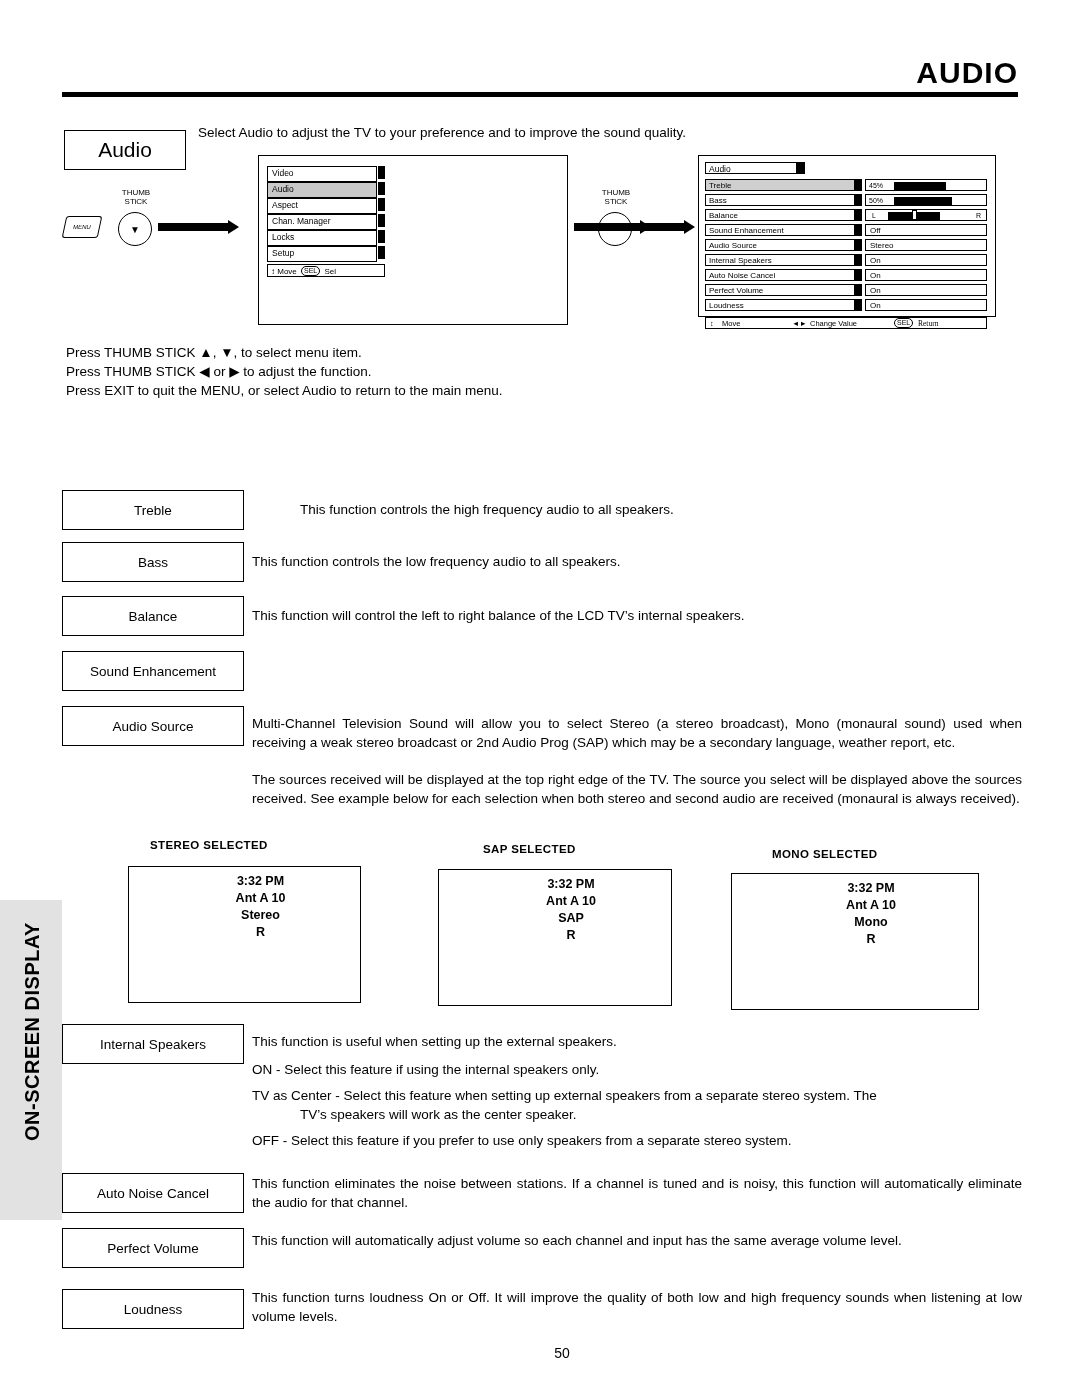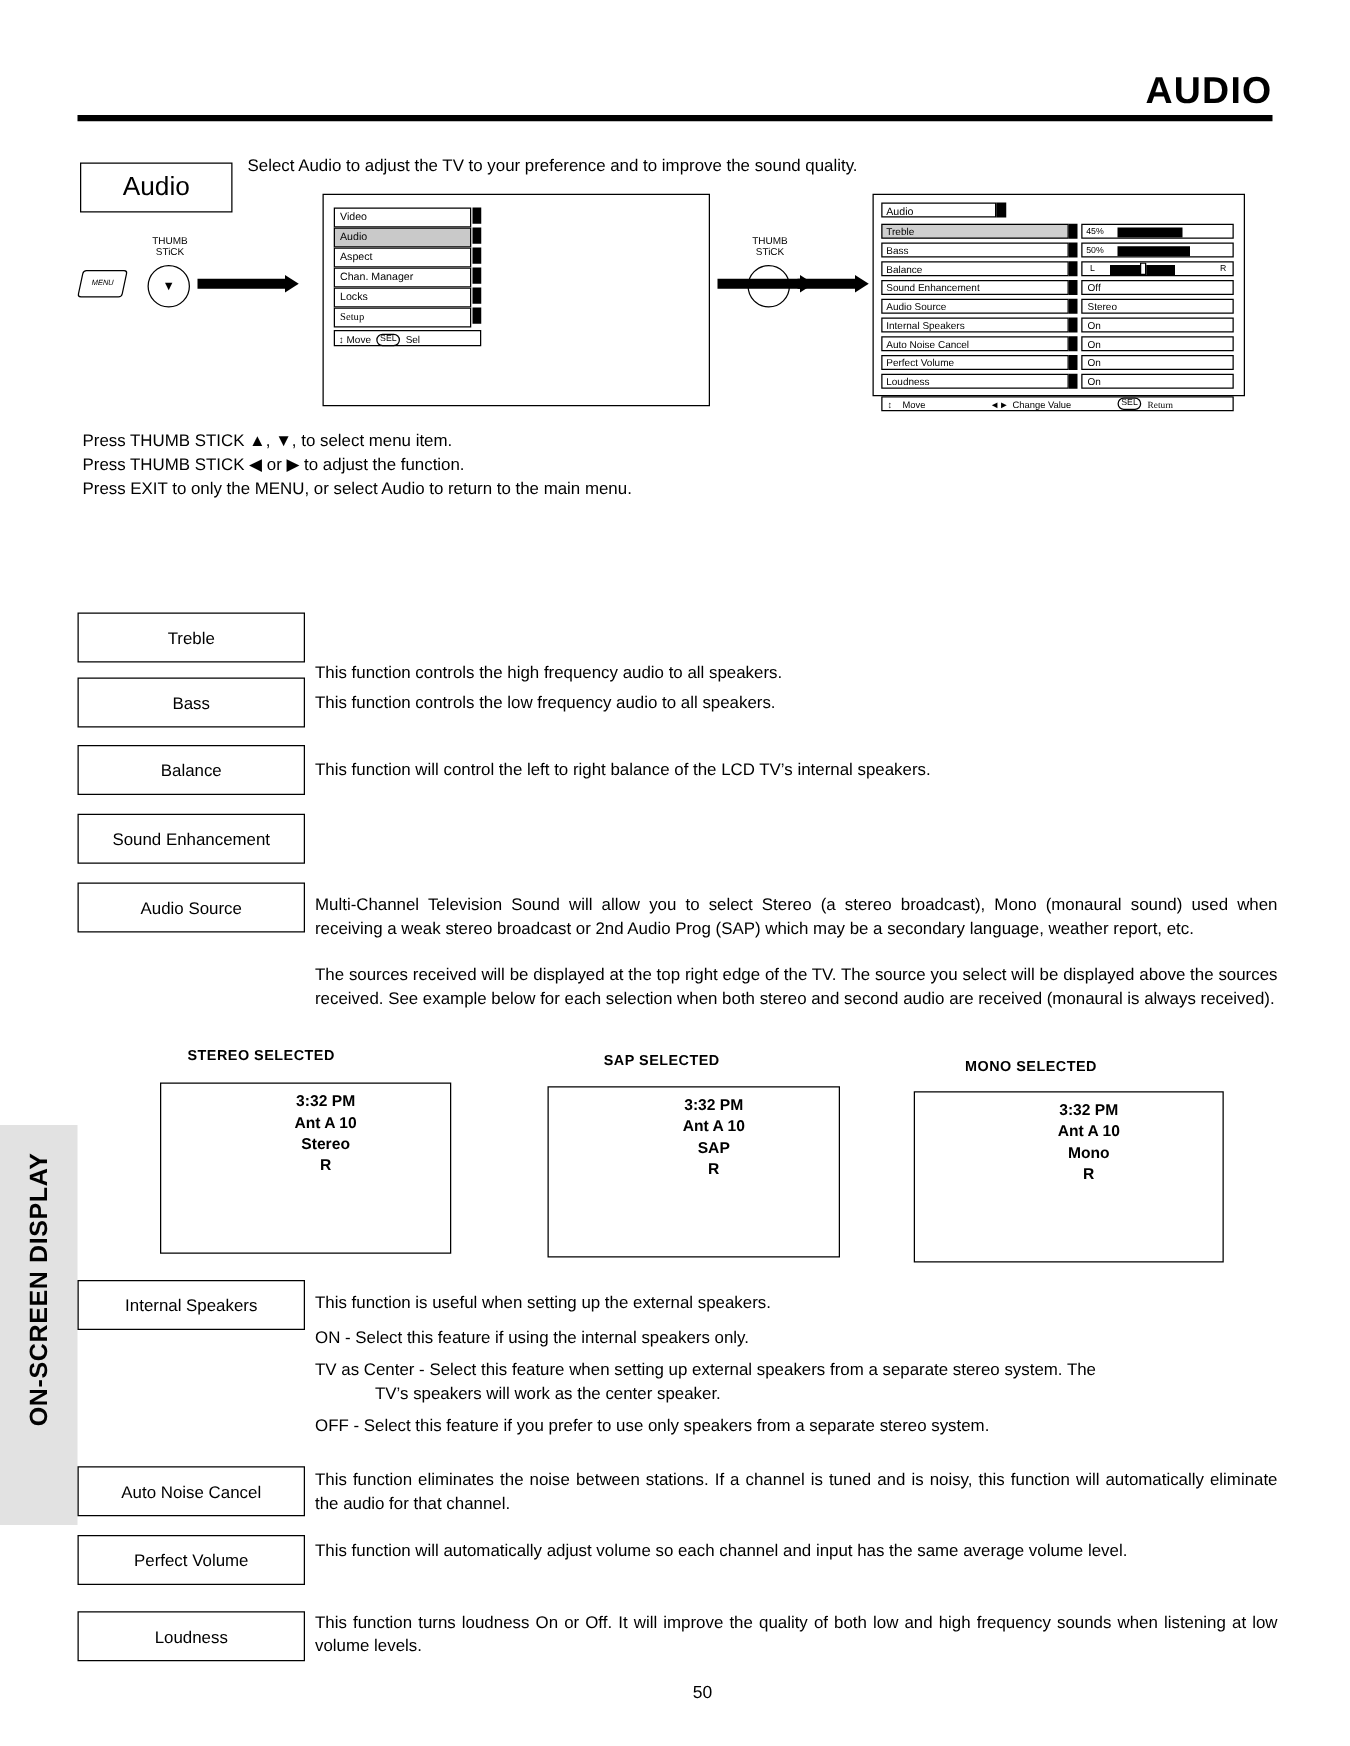--- a/index.html
+++ b/index.html
@@ -193,21 +193,21 @@
         <span class="cap"></span>
       </div>
       <div class="menu-row" style="top:58px;">
         <span>Chan. Manager</span>
         <span class="cap"></span>
       </div>
       <div class="menu-row" style="top:74px;">
         <span>Locks</span>
         <span class="cap"></span>
       </div>
-      <div class="menu-row" style="top:90px;font-family:Liberation Serif, serif;">
+      <div class="menu-row" style="top:90px;">
         <span>Setup</span>
         <span class="cap"></span>
       </div>
       <div class="move-row" style="top:108px;">
         <span style="font-size:8px;">↕</span>
         <span>Move</span>
         <span class="sel-badge">SEL</span>
         <span>Sel</span>
       </div>
     </div>
@@ -305,28 +305,28 @@
         <span style="left:104px;">Change Value</span>
         <span style="left:186px;" class="sel-badge">SEL</span>
         <span style="left:212px;font-family:Liberation Serif, serif;">Return</span>
       </div>
     </div>
   </div>
 
   <div class="instr">
     <div>Press THUMB STICK ▲, ▼, to select menu item.</div>
     <div>Press THUMB STICK ◀ or ▶ to adjust the function.</div>
-    <div>Press EXIT to only the MENU, or select Audio to return to the main menu.</div>
+    <div>Press EXIT to quit the MENU, or select Audio to return to the main menu.</div>
   </div>
 
 
   <div class="fbox" style="top:490px;">
     <span>Treble</span>
   </div>
-  <div class="ftext" style="top:528px;">This function controls the high frequency audio to all speakers.</div>
+  <div class="ftext" style="top:500px;margin-left:48px;">This function controls the high frequency audio to all speakers.</div>
 
   <div class="fbox" style="top:542px;">
     <span>Bass</span>
   </div>
   <div class="ftext" style="top:552px;">This function controls the low frequency audio to all speakers.</div>
 
   <div class="fbox" style="top:596px;">
     <span>Balance</span>
   </div>
   <div class="ftext" style="top:606px;">This function will control the left to right balance of the LCD TV’s internal speakers.</div>

